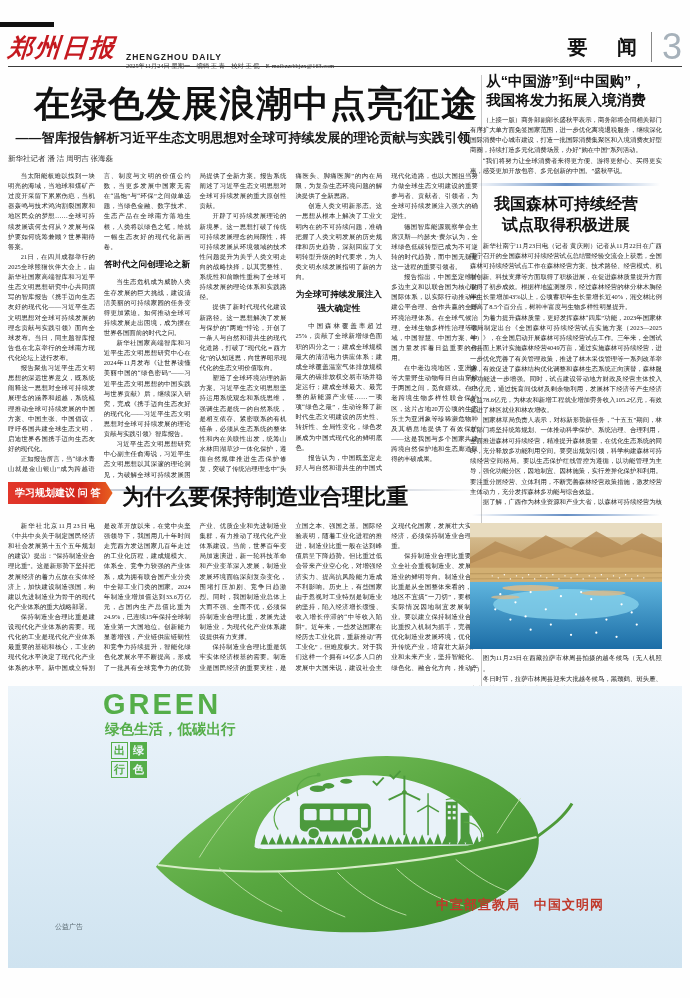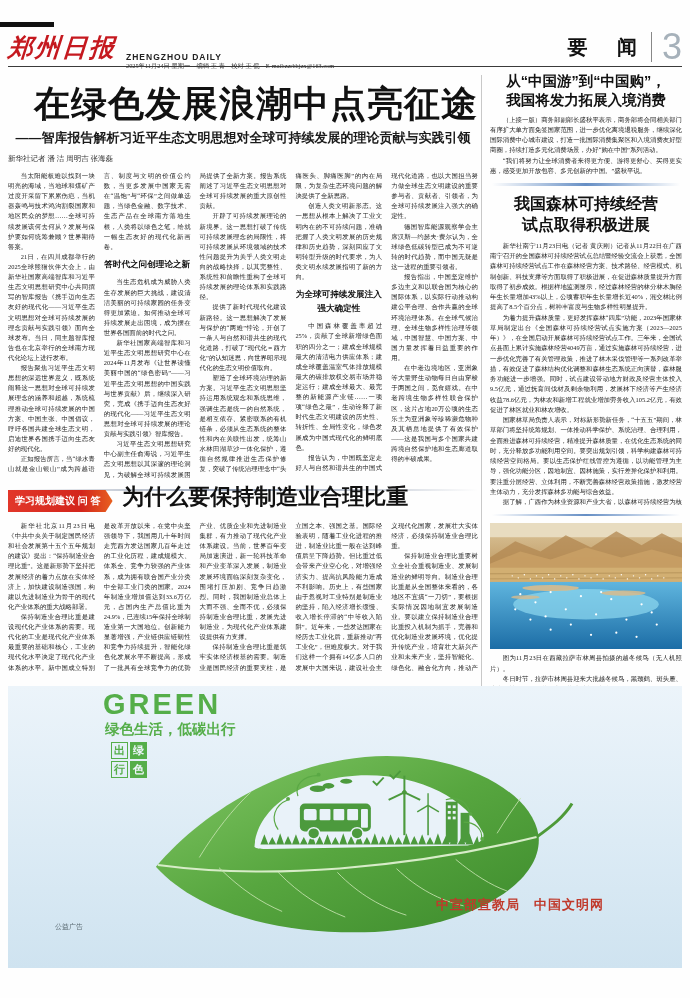--- a/index.html
+++ b/index.html
@@ -21,29 +21,29 @@
   .main{position:absolute;left:8px;top:72px;width:470px;}
   .main-headline{text-align:right;font-family:"Liberation Sans",sans-serif;font-weight:bold;font-size:36px;letter-spacing:1px;margin-top:8px;color:#111;}
   .main-subtitle{text-align:center;font-family:"Liberation Sans",sans-serif;font-weight:bold;font-size:13px;color:#1a1a1a;}
   .main-byline{text-align:left;font-size:7.5px;color:#333;margin-top:7px;}
   .main-body{margin-top:7px;height:312px;overflow:hidden;column-count:5;column-gap:9px;font-size:6.4px;line-height:1.58;text-align:justify;color:#222;}
   .main-body p{margin:0;text-indent:2em;}
   .main-body p.t-h{font-family:"Liberation Sans",sans-serif;font-weight:bold;font-size:8.6px;text-align:center;text-indent:0;margin:6px 0;color:#111;}
   .main-endrule{margin-top:6px;height:2px;background:linear-gradient(90deg,rgba(150,160,175,0),rgba(120,135,160,.85),rgba(150,160,175,0));}
   
   .qa{position:absolute;left:8px;top:482px;width:470px;}
-  .qa-head{display:flex;align-items:flex-end;}
+  .qa-head{display:flex;align-items:flex-start;}
   .qa-badge{background:linear-gradient(90deg,#e2372a,#d3251c 70%,#e8611f);color:#fff;font-family:"Liberation Sans",sans-serif;font-weight:bold;font-size:10px;padding:4px 12px 4px 7px;clip-path:polygon(0 0,calc(100% - 7px) 0,100% 50%,calc(100% - 7px) 100%,0 100%);white-space:nowrap;}
   .qa-title{flex:1;text-align:center;font-family:"Liberation Sans",sans-serif;font-weight:bold;font-size:22px;color:#111;padding-right:60px;}
   .qa-body{margin-top:9px;height:154px;overflow:hidden;column-count:5;column-gap:9px;font-size:6.4px;line-height:1.58;text-align:justify;color:#222;}
   .qa-body p{margin:0;text-indent:2em;}
   
   .vdivider{position:absolute;left:481px;top:75px;width:1px;height:612px;background:#c8c8c8;}
   
-  .right{position:absolute;left:490px;top:72px;width:192px;}
+  .right{position:absolute;left:470px;top:72px;width:192px;}
   .r-title1{text-align:center;font-family:"Liberation Sans",sans-serif;font-weight:bold;font-size:14.5px;line-height:1.3;color:#111;}
   .r-title2{text-align:center;font-family:"Liberation Sans",sans-serif;font-weight:bold;font-size:16px;line-height:1.35;color:#111;margin-top:2px;}
   .r-body{margin-top:5px;font-size:6.4px;line-height:1.6;text-align:justify;color:#222;overflow:hidden;}
   .r-body p{margin:0;text-indent:2em;}
   .r1-body{max-height:68px;}
   .r2-body{height:266px;}
   .bluerule{height:2.5px;margin:7px 2px;background:linear-gradient(90deg,rgba(140,175,220,0),rgba(85,130,190,.9),rgba(140,175,220,0));}
   .photo{width:192px;height:126px;margin-top:2px;}
   .photo svg{display:block;width:100%;height:100%;}
   .caption{margin-top:4px;font-size:6.4px;line-height:1.6;text-align:justify;color:#222;}

